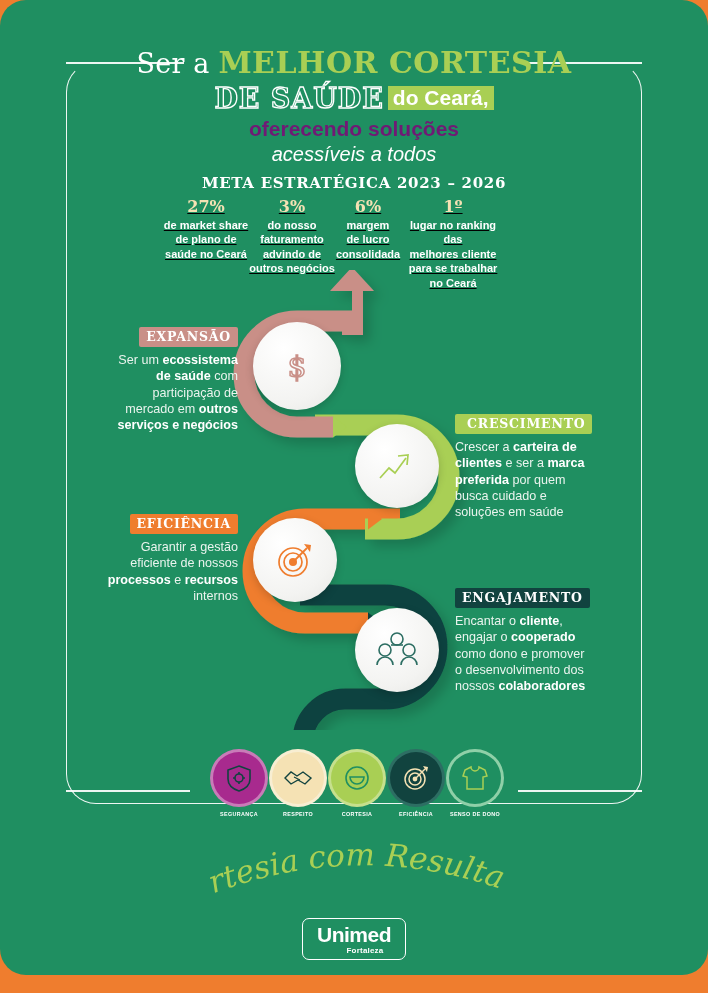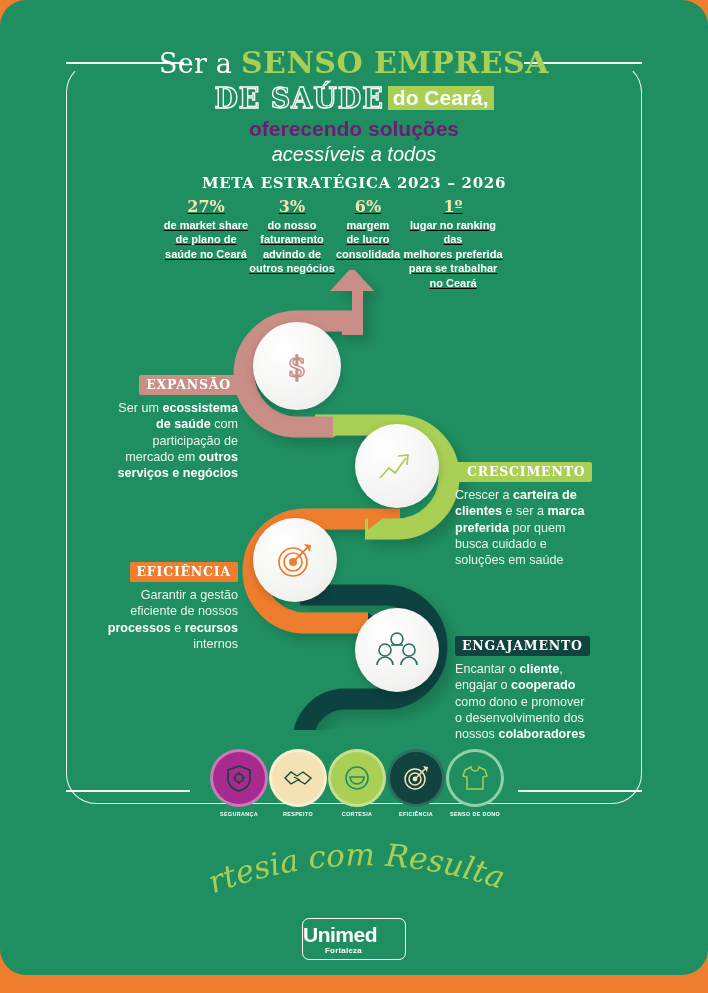--- a/index.html
+++ b/index.html
@@ -94,21 +94,21 @@
     background: radial-gradient(circle at 35% 30%, #ffffff 0%, #f3f3f1 65%, #e6e6e3 100%);
     box-shadow: 0 3px 9px rgba(0,0,0,.18);
     display: flex; align-items: center; justify-content: center;
   }
   #node-exp  { left: 253px; top: 322px; width: 88px; height: 88px; }
   #node-cre  { left: 355px; top: 424px; width: 84px; height: 84px; }
   #node-efi  { left: 253px; top: 518px; width: 84px; height: 84px; }
   #node-eng  { left: 355px; top: 608px; width: 84px; height: 84px; }
 
   
-  .block { position: absolute; color: #fff; margin-top: 48px; }
+  .block { position: absolute; color: #fff; }
   .badge {
     display: inline-block;
     font-family: "DejaVu Serif", serif; font-weight: bold;
     font-size: 12.5px; letter-spacing: .8px; color: #ffffff;
     padding: 2px 7px 3px; border-radius: 2px;
   }
   .body-txt { margin-top: 5px; font-size: 12.6px; line-height: 1.3; color: #eaf4ee; }
   .body-txt b { color: #ffffff; }
   .b-left  { text-align: right; }
   .b-right { text-align: left; }
@@ -142,37 +142,37 @@
 
   
   #tagline { position: absolute; left: 0; top: 836px; width: 708px; height: 70px; }
 
   
   .logo {
     position: absolute; left: 302px; top: 918px;
     width: 104px; height: 42px;
     border: 1.6px solid #ffffff; border-radius: 7px;
     display: flex; flex-direction: column;
-    align-items: flex-start; justify-content: center;
+    align-items: center; justify-content: center;
   }
   .logo-main { font-size: 21px; font-weight: bold; color: #fff; letter-spacing: -.5px; line-height: 1; }
   .logo-sub  { font-size: 8px; font-weight: bold; color: #fff; letter-spacing: .2px; margin-top: 1px; margin-left: 22px; }
 </style>
 </head>
 <body>
 
 <div id="stage">
   <div class="card"></div>
 
   <div class="inner-frame"></div>
   <div class="frame-top-left"></div>
   <div class="frame-top-right"></div>
 
   <div class="header">
-    <div class="h-line1"><span>Ser a </span><b>SENSO EMPRESA</b></div>
+    <div class="h-line1"><span>Ser a </span><b>MELHOR CORTESIA</b></div>
     <div class="h-line2"><span class="h-outline">DE SAÚDE</span><span class="h-hl">do Ceará,</span></div>
     <div class="h-line3">oferecendo soluções</div>
     <div class="h-line4">acessíveis a todos</div>
   </div>
 
   <div class="meta-title">META ESTRATÉGICA 2023 – 2026</div>
   <div class="metrics">
     <div class="metric m0">
       <div class="num">27%</div>
       <div class="desc">de market share
@@ -188,21 +188,21 @@
     </div>
     <div class="metric m2">
       <div class="num">6%</div>
       <div class="desc">margem
 de lucro
 consolidada</div>
     </div>
     <div class="metric m3">
       <div class="num">1º</div>
       <div class="desc">lugar no ranking das
-melhores preferida
+melhores cliente
 para se trabalhar
 no Ceará</div>
     </div>
   </div>
 
   <svg id="path-svg" viewBox="0 0 708 460">
     <defs>
       <filter id="sh" x="-30%" y="-30%" width="180%" height="180%">
         <feDropShadow dx="7" dy="7" stdDeviation="6" flood-color="#000" flood-opacity="0.17"></feDropShadow>
       </filter>

